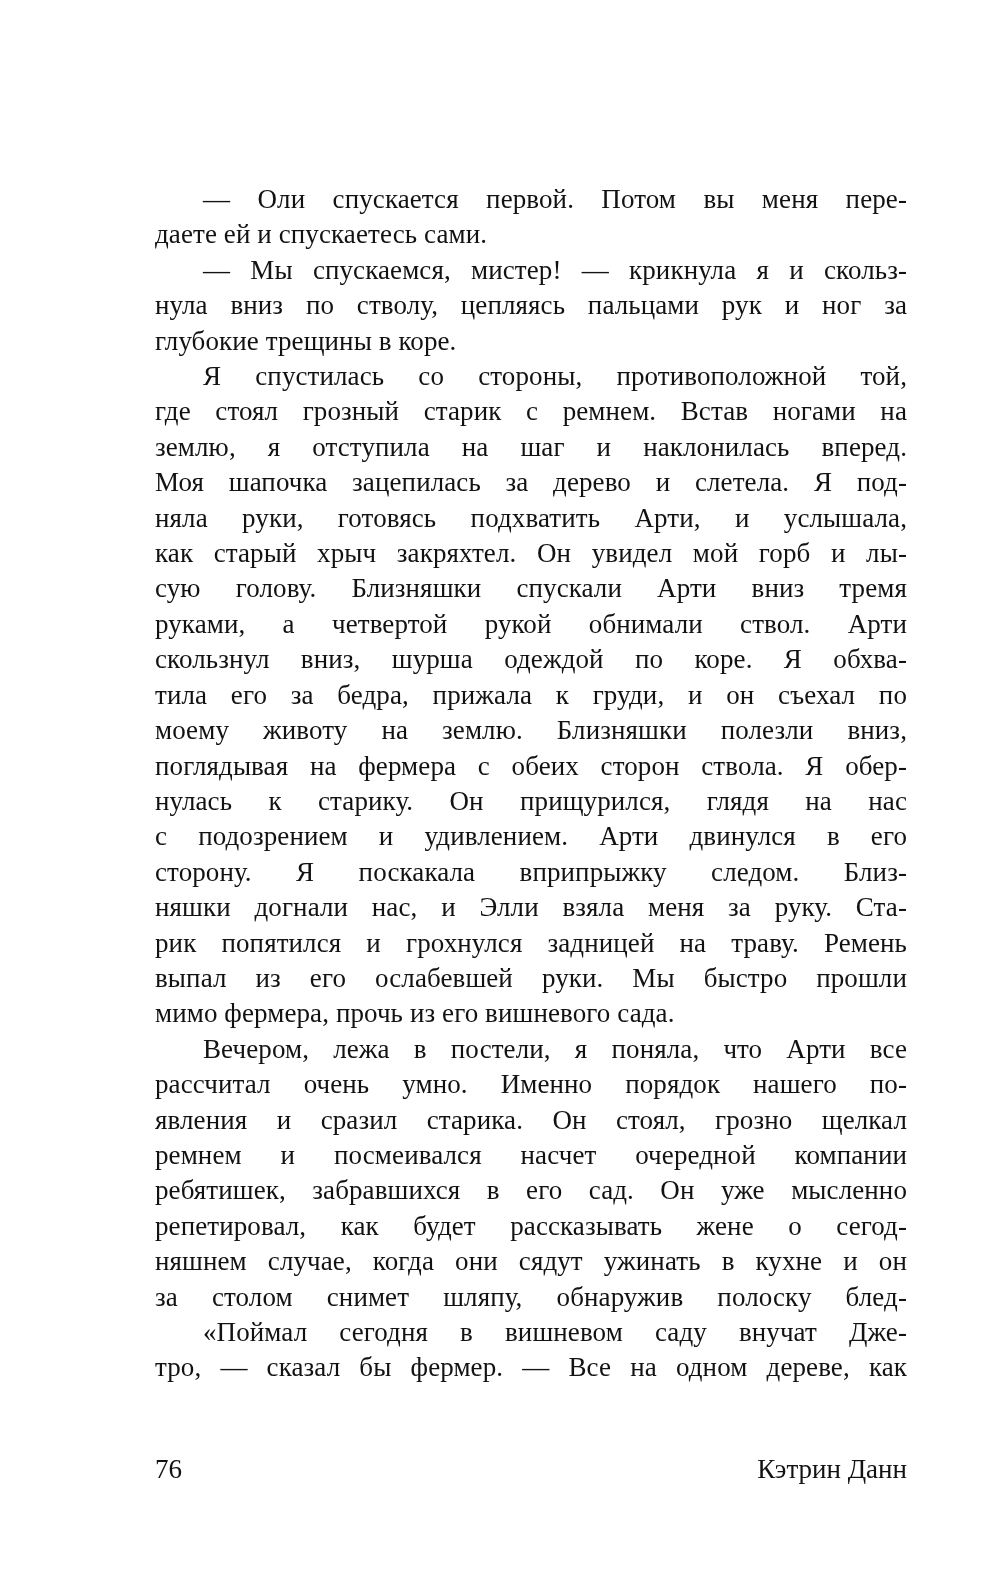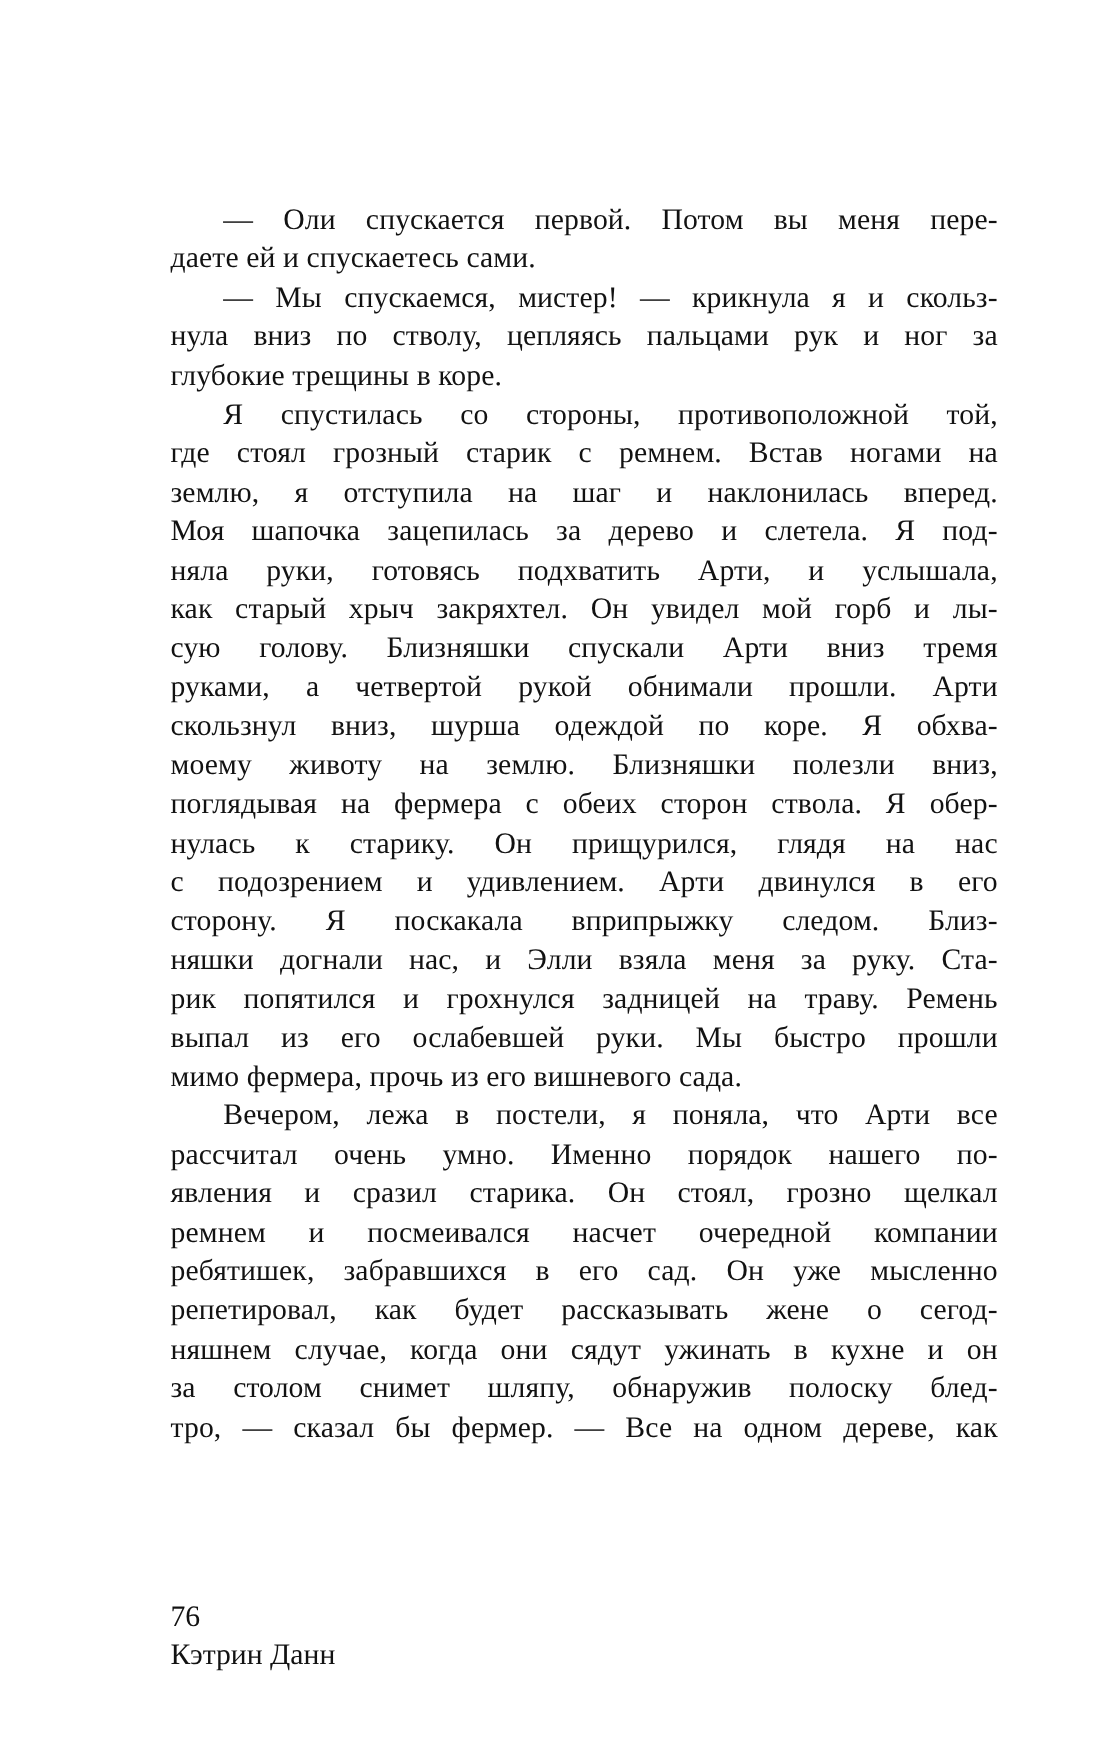--- a/index.html
+++ b/index.html
@@ -40,21 +40,20 @@
   .footer {
     position: absolute;
     left: 155px;
     top: 1406px;
     width: 752px;
     display: flex;
     justify-content: space-between;
     align-items: flex-start;
     font-size: 27px;
     line-height: 35px;
-    flex-direction: column;
   }
   .footer .author {
   }
 </style>
 </head>
 <body>
 
 <div class="page">
   <div class="text-block">
       <div class="line first">— Оли спускается первой. Потом вы меня пере-</div>
@@ -62,38 +61,40 @@
       <div class="line first">— Мы спускаемся, мистер! — крикнула я и скольз-</div>
       <div class="line">нула вниз по стволу, цепляясь пальцами рук и ног за</div>
       <div class="line last">глубокие трещины в коре.</div>
       <div class="line first">Я спустилась со стороны, противоположной той,</div>
       <div class="line">где стоял грозный старик с ремнем. Встав ногами на</div>
       <div class="line">землю, я отступила на шаг и наклонилась вперед.</div>
       <div class="line">Моя шапочка зацепилась за дерево и слетела. Я под-</div>
       <div class="line">няла руки, готовясь подхватить Арти, и услышала,</div>
       <div class="line">как старый хрыч закряхтел. Он увидел мой горб и лы-</div>
       <div class="line">сую голову. Близняшки спускали Арти вниз тремя</div>
-      <div class="line">руками, а четвертой рукой обнимали прошли. Арти</div>
+      <div class="line">руками, а четвертой рукой обнимали ствол. Арти</div>
       <div class="line">скользнул вниз, шурша одеждой по коре. Я обхва-</div>
+      <div class="line">тила его за бедра, прижала к груди, и он съехал по</div>
       <div class="line">моему животу на землю. Близняшки полезли вниз,</div>
       <div class="line">поглядывая на фермера с обеих сторон ствола. Я обер-</div>
       <div class="line">нулась к старику. Он прищурился, глядя на нас</div>
       <div class="line">с подозрением и удивлением. Арти двинулся в его</div>
       <div class="line">сторону. Я поскакала вприпрыжку следом. Близ-</div>
       <div class="line">няшки догнали нас, и Элли взяла меня за руку. Ста-</div>
       <div class="line">рик попятился и грохнулся задницей на траву. Ремень</div>
       <div class="line">выпал из его ослабевшей руки. Мы быстро прошли</div>
       <div class="line last">мимо фермера, прочь из его вишневого сада.</div>
       <div class="line first">Вечером, лежа в постели, я поняла, что Арти все</div>
       <div class="line">рассчитал очень умно. Именно порядок нашего по-</div>
       <div class="line">явления и сразил старика. Он стоял, грозно щелкал</div>
       <div class="line">ремнем и посмеивался насчет очередной компании</div>
       <div class="line">ребятишек, забравшихся в его сад. Он уже мысленно</div>
       <div class="line">репетировал, как будет рассказывать жене о сегод-</div>
       <div class="line">няшнем случае, когда они сядут ужинать в кухне и он</div>
       <div class="line">за столом снимет шляпу, обнаружив полоску блед-</div>
+      <div class="line first">«Поймал сегодня в вишневом саду внучат Дже-</div>
       <div class="line">тро, — сказал бы фермер. — Все на одном дереве, как</div>
     </div>
   <div class="footer">
     <span class="page-number">76</span>
     <span class="author">Кэтрин Данн</span>
   </div>
 </div>
 
 </body></html>

